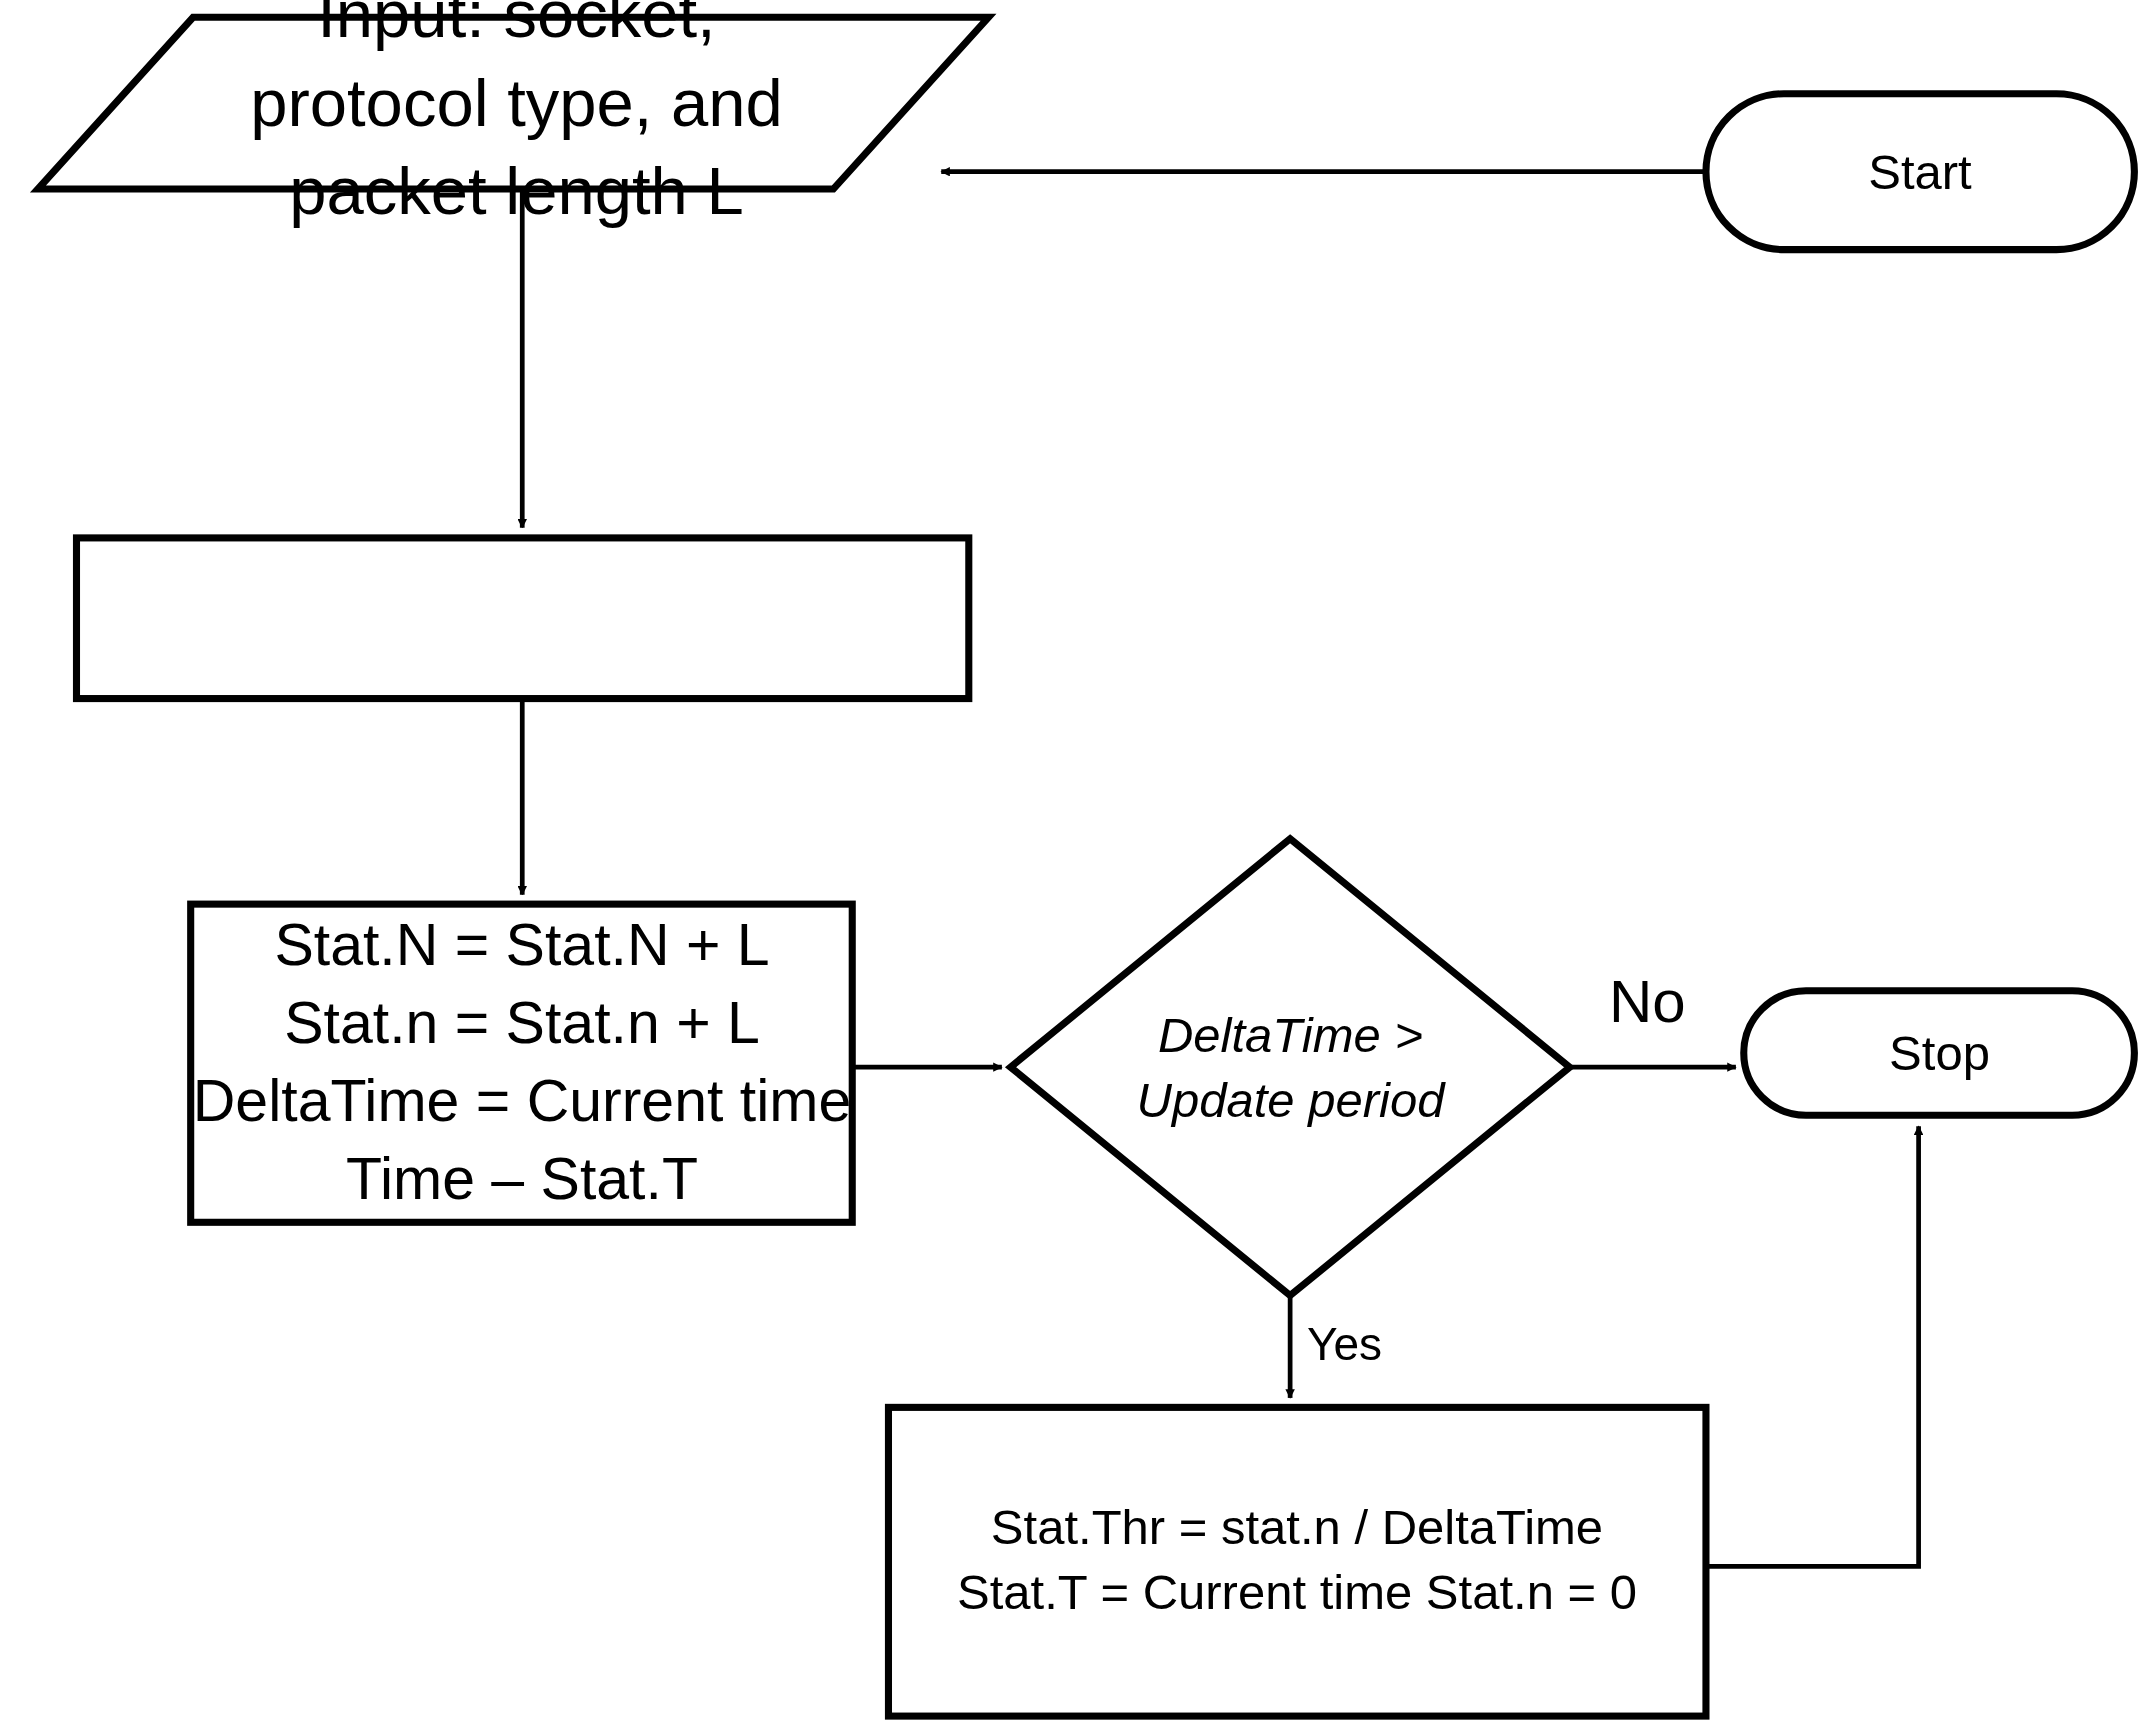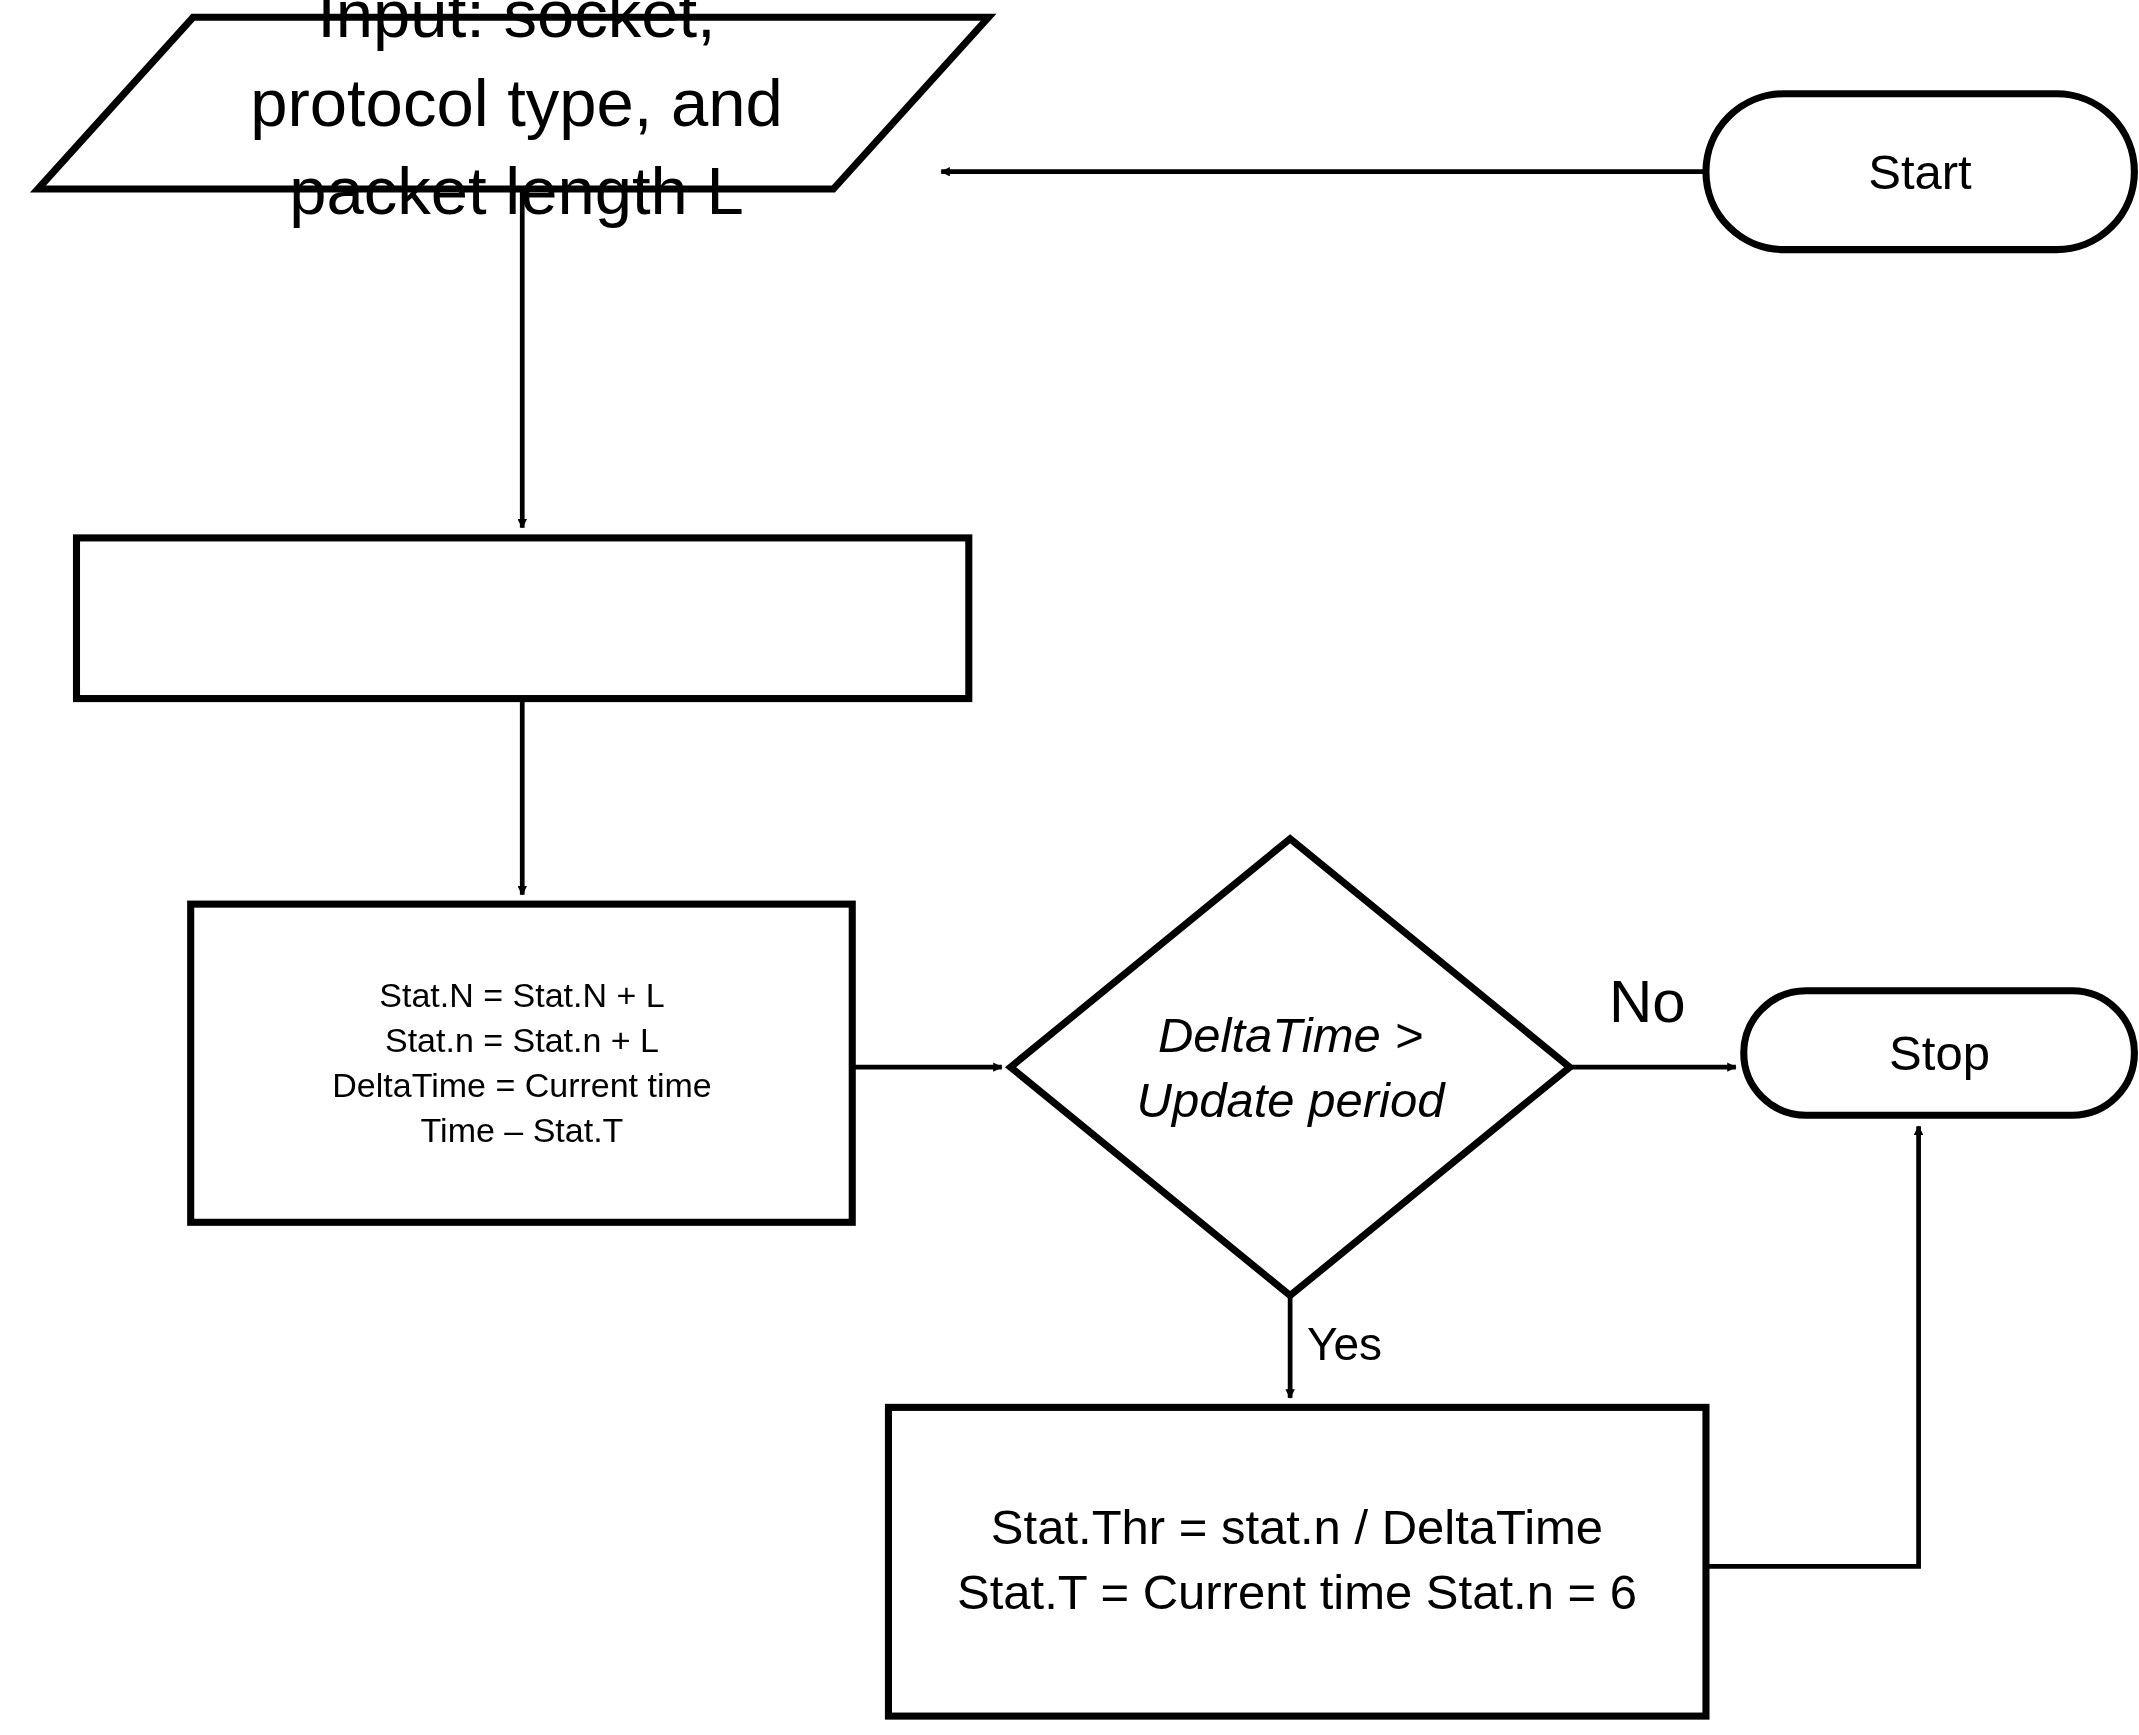--- a/index.html
+++ b/index.html
@@ -80,31 +80,31 @@
     <path d="M2166,1989 L2436,1989 L2436,1430" fill="none" stroke="#000000" stroke-width="6" marker-end="url(#arrowFilled)"></path>
   </svg>
 
   <div class="node-label" style="left:1706px; top:94px; width:428px; height:156px; font-size:49px;">Start</div>
 
   <div class="node-label" style="left:217px; top:23.6px; width:599px; height:159px; font-size:67px;">Input: socket,
 protocol type, and
 packet length L</div>
 
 
-  <div class="node-label" style="left:191px; top:904px; width:662px; height:318px; font-size:34px;">Stat.N = Stat.N + L
+  <div class="node-label" style="left:191px; top:904px; width:662px; height:318px; font-size:59px;">Stat.N = Stat.N + L
 Stat.n = Stat.n + L
 DeltaTime = Current time
 Time – Stat.T</div>
 
   <div class="node-label" style="left:1054px; top:965px; width:473px; height:205px; font-size:49px;font-style:italic;">DeltaTime  &gt;
 Update period</div>
 
   <div class="node-label" style="left:1744px; top:991px; width:391px; height:124px; font-size:49px;">Stop</div>
 
   <div class="node-label" style="left:888px; top:1465px; width:818px; height:189px; font-size:49px;">Stat.Thr = stat.n / DeltaTime
-Stat.T = Current time Stat.n = 6</div>
+Stat.T = Current time Stat.n = 0</div>
 
   <div class="edge-label" style="left:1609px; top:967px; font-size:60px;">No</div>
 
   <div class="edge-label" style="left:1307px; top:1317px; font-size:46px;">Yes</div>
 
 </div>
 
 
 </body></html>

